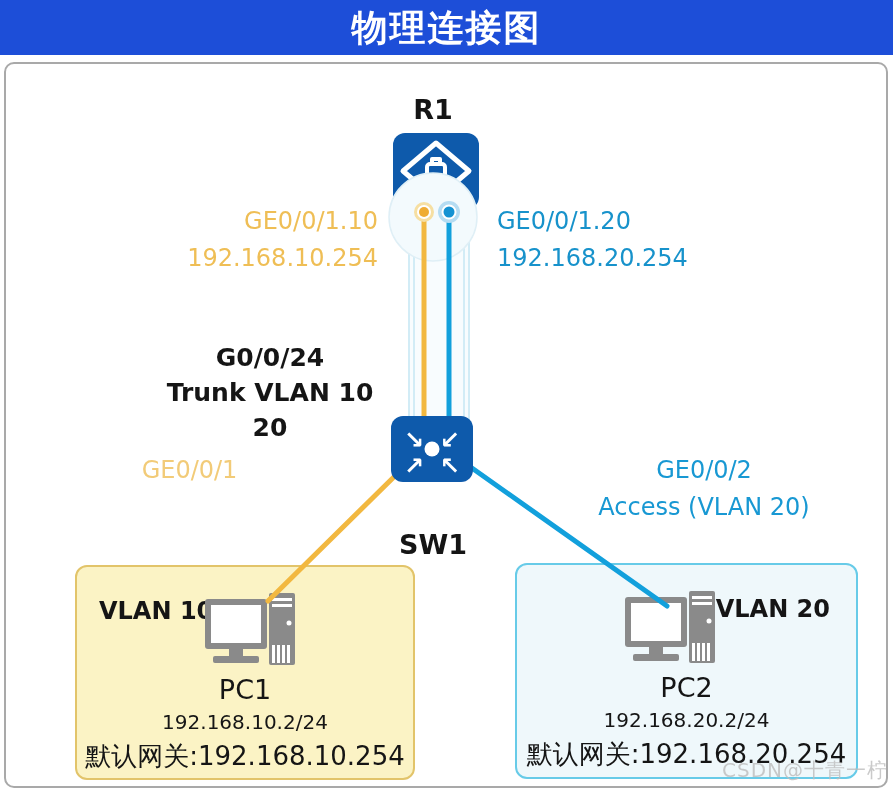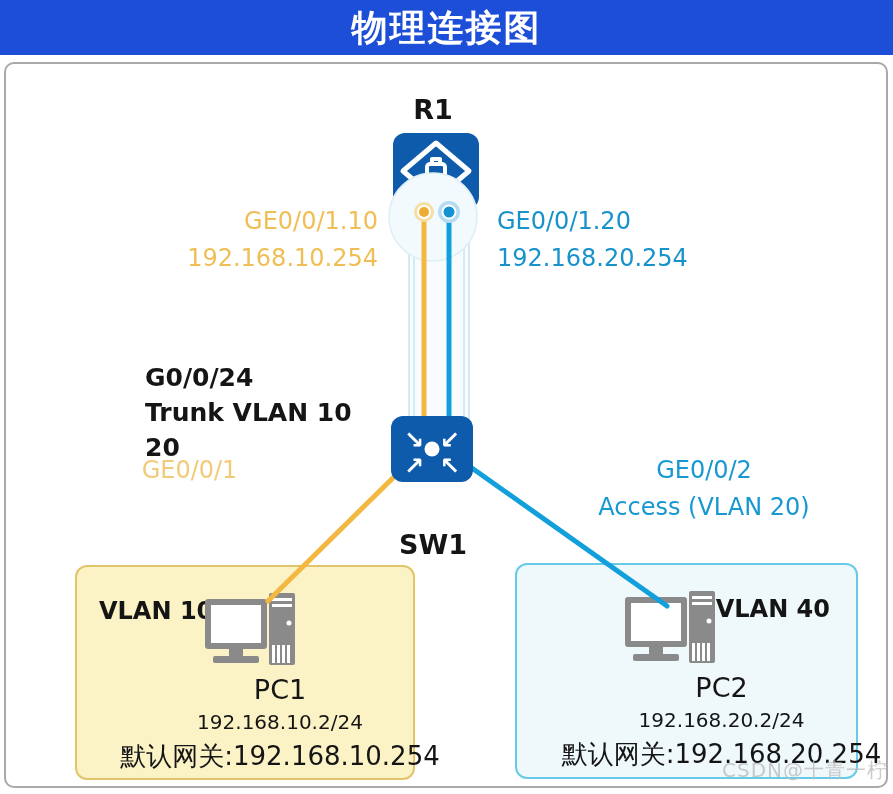--- a/index.html
+++ b/index.html
@@ -24,32 +24,32 @@
 
   
   .lbl{position:absolute;z-index:20;}
   .device-name{width:100px;text-align:center;font-size:27px;font-weight:bold;color:#151515;}
   .r1-name{left:383px;top:94px;}
   .sw1-name{left:383px;top:490px;margin-top:39px;}
 
   .two-line{font-size:24px;line-height:37px;}
   .sub10{left:120px;top:203px;width:258px;text-align:right;color:#EFBE55;}
   .sub20{left:497px;top:203px;width:270px;text-align:left;color:#1792CB;}
-  .trunk{left:145px;top:340px;width:250px;text-align:left;color:#151515;
-         font-weight:bold;font-size:25px;line-height:35px;margin-top:20px;}
+  .trunk{left:145px;top:340px;width:250px;text-align:center;color:#151515;
+         font-weight:bold;font-size:25px;line-height:35px;}
   .acc10{left:72px;top:452px;width:235px;text-align:center;color:#F2CB78;}
   .acc20{left:588px;top:452px;width:232px;text-align:center;color:#1898D3;}
 
   
   .pcbox{position:absolute;z-index:1;border-radius:12px;box-sizing:border-box;}
   .pc1box{left:75px;top:565px;width:340px;height:215px;background:#FBF3C5;border:2px solid #E2C46A;}
   .pc2box{left:515px;top:563px;width:343px;height:216px;background:#EFF8FB;border:2px solid #67CBE8;}
   .vlanbadge{position:absolute;font-size:24px;font-weight:bold;color:#151515;}
   .pc-icon{position:absolute;}
-  .pc-text{position:absolute;left:0;top:106px;width:100%;text-align:center;color:#151515;margin-left:35px;}
+  .pc-text{position:absolute;left:0;top:106px;width:100%;text-align:center;color:#151515;}
   .pc-text .name{font-size:27px;line-height:33px;}
   .pc-text .ip{font-size:20px;line-height:33px;}
   .pc-text .gw{font-size:26px;line-height:34px;}
 
   .watermark{position:absolute;right:5px;top:757px;z-index:30;font-size:20px;
              color:#BDBDBD;opacity:.8;letter-spacing:1px;}
 </style>
 </head>
 <body>
 
@@ -169,21 +169,21 @@
       <g fill="#FFFFFF">
         <rect x="67" y="5" width="20" height="3"></rect>
         <rect x="67" y="11" width="20" height="3"></rect>
         <circle cx="84" cy="30" r="2.5"></circle>
         <rect x="67" y="52" width="3" height="18"></rect>
         <rect x="72" y="52" width="3" height="18"></rect>
         <rect x="77" y="52" width="3" height="18"></rect>
         <rect x="82" y="52" width="3" height="18"></rect>
       </g>
     </svg>
-    <div class="vlanbadge" style="right:26px;top:30px;">VLAN 40</div>
+    <div class="vlanbadge" style="right:26px;top:30px;">VLAN 20</div>
     <div class="pc-text">
       <div class="name">PC2</div>
       <div class="ip">192.168.20.2/24</div>
       <div class="gw">默认网关:192.168.20.254</div>
     </div>
   </div>
 
   <div class="watermark">CSDN@十青一柠</div>
 
 </div>

